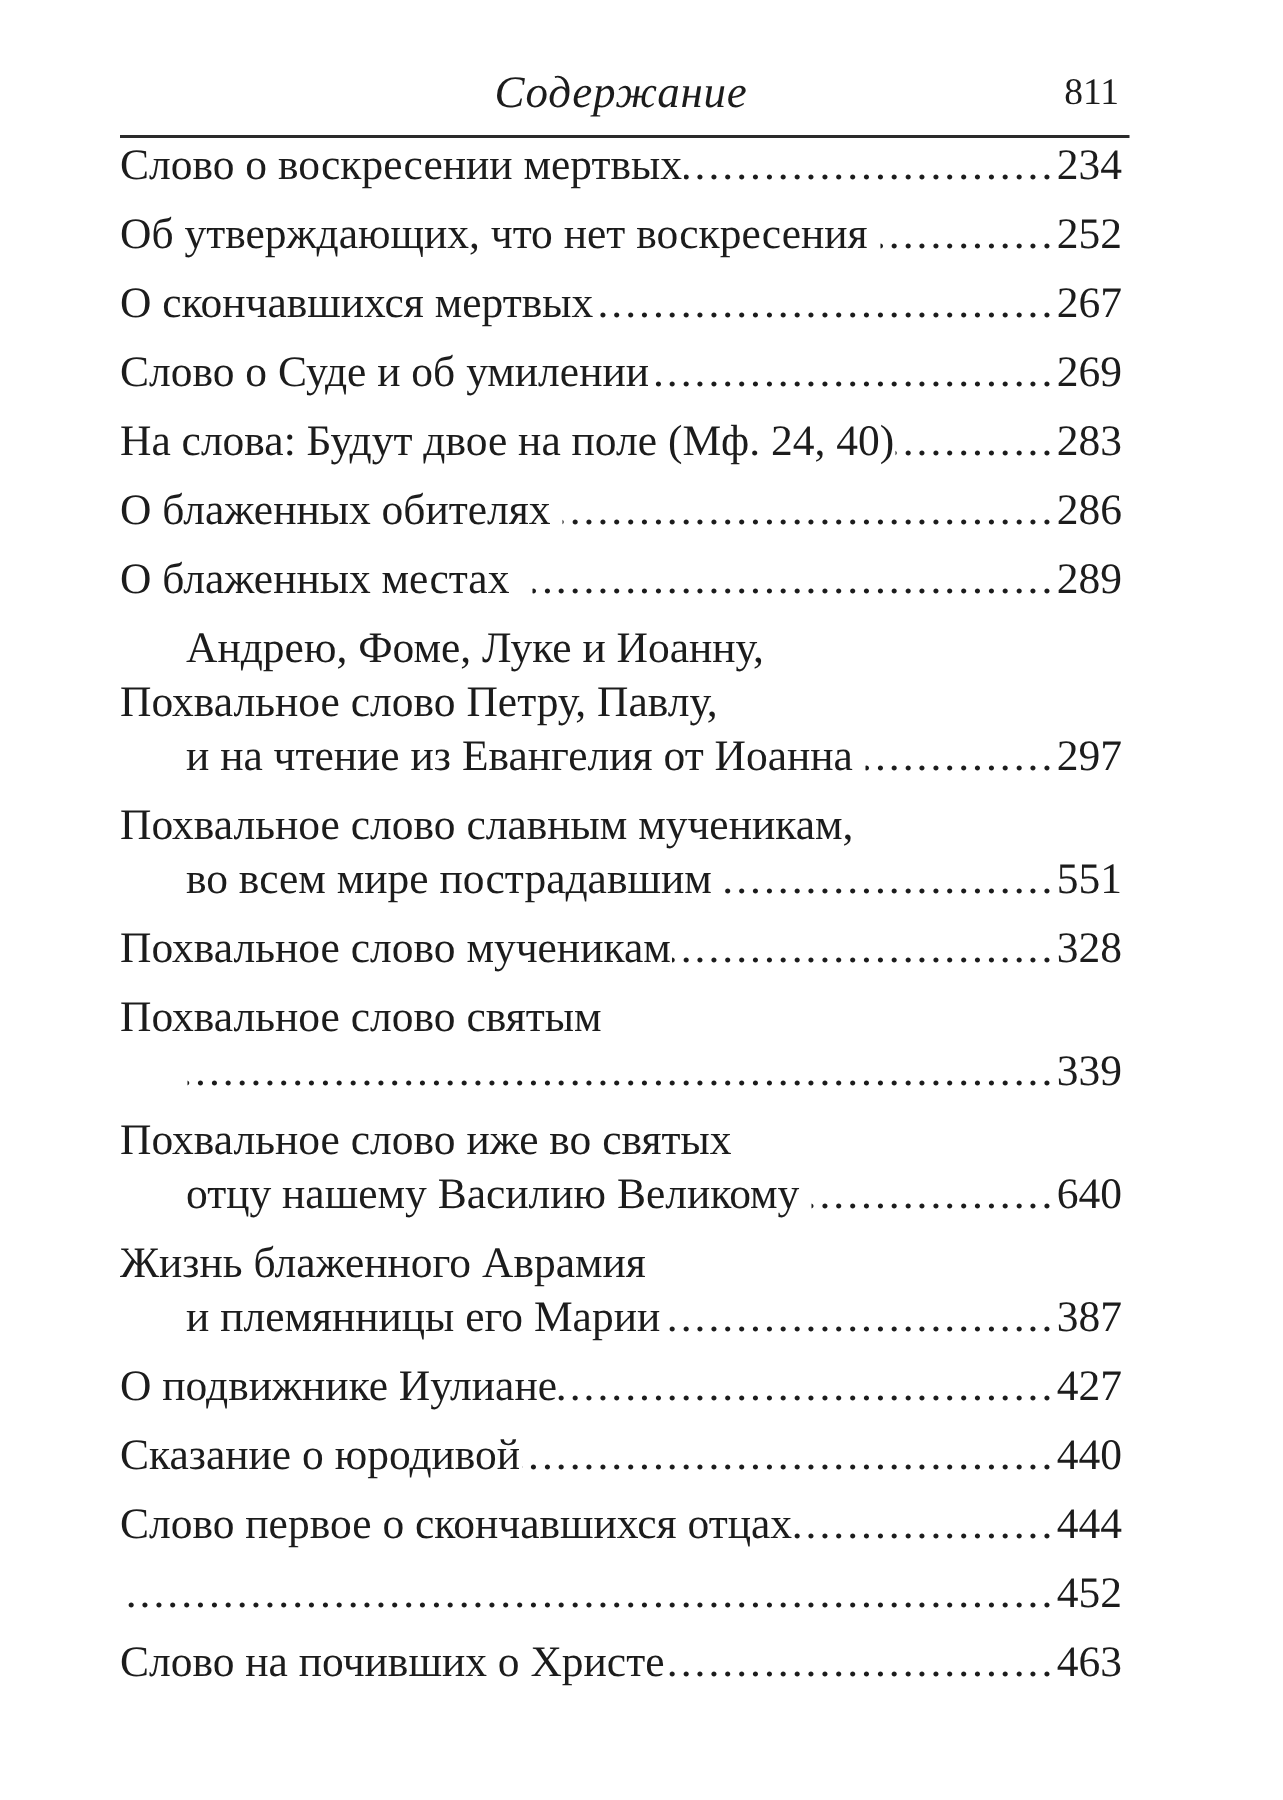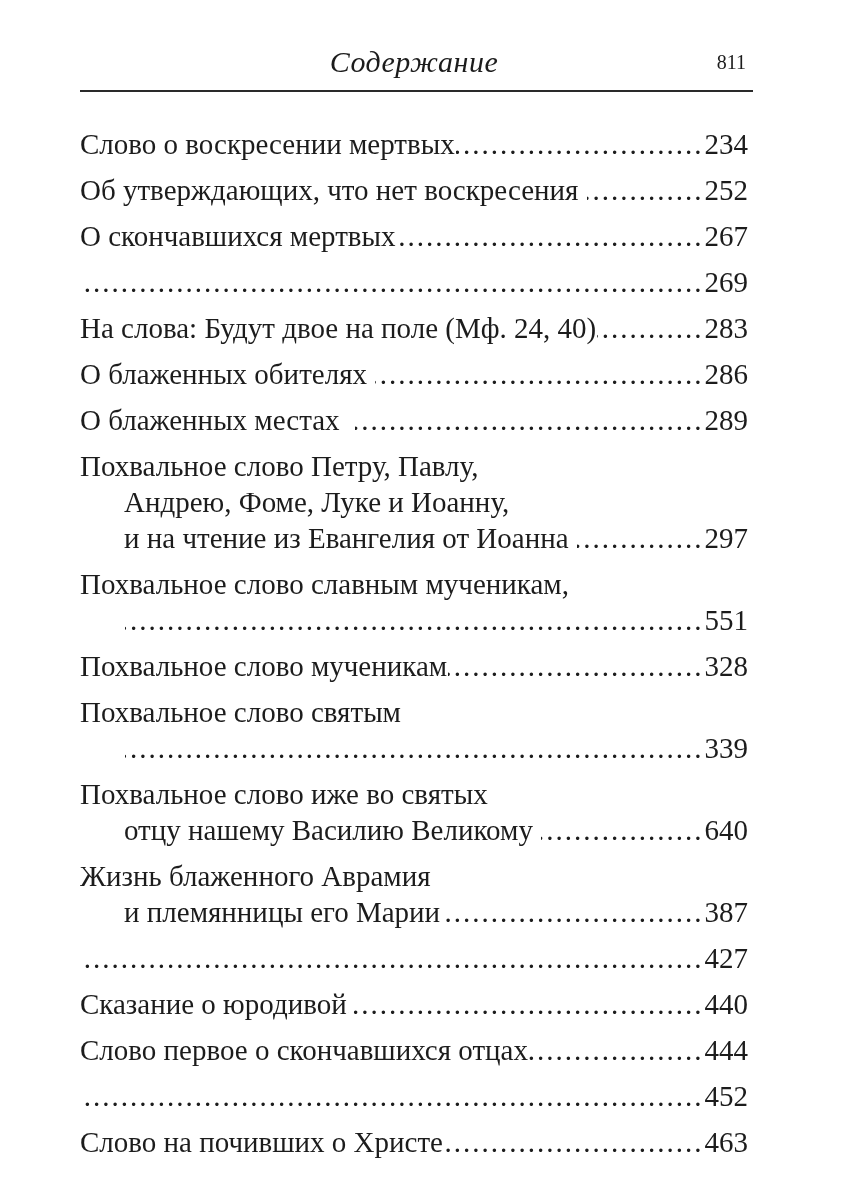--- a/index.html
+++ b/index.html
@@ -32,31 +32,30 @@
     text-align: center;
     font-style: italic;
     font-size: 30px;
     line-height: 36px;
     letter-spacing: 0.5px;
   }
   .folio {
     position: absolute;
     right: 2px;
     top: 0;
-    font-size: 20px;
+    font-size: 25px;
     line-height: 36px;
   }
   .rule {
     height: 0;
     border-top: 2px solid #2a2a2a;
     margin-top: 8px;
     margin-right: -5px;
   }
   .toc {
-    padding-top: 34px;
   }
   .entry {
     margin-bottom: 10px;
     font-size: 29px;
     line-height: 36px;
   }
   .entry .line {
     display: block;
   }
   .entry .line.cont {
@@ -120,20 +119,21 @@
         <div class="line last">
           <span class="title-text"><span class="title-seg">О скончавшихся мертвых</span></span>
           <span class="leader">
             <span class="dots">................................................................................................................................................................</span>
           </span>
           <span class="pageno">267</span>
         </div>
       </div>
       <div class="entry">
         <div class="line last">
+          <span class="title-text"><span class="title-seg">Слово о Суде и об умилении</span></span>
           <span class="leader">
             <span class="dots">................................................................................................................................................................</span>
           </span>
           <span class="pageno">269</span>
         </div>
       </div>
       <div class="entry">
         <div class="line last">
           <span class="title-text"><span class="title-seg">На слова: </span><span class="title-seg italic">Будут двое на поле</span><span class="title-seg"> (Мф. 24, 40)</span></span>
           <span class="leader">
@@ -154,33 +154,34 @@
       <div class="entry">
         <div class="line last">
           <span class="title-text"><span class="title-seg">О блаженных местах  </span></span>
           <span class="leader">
             <span class="dots">................................................................................................................................................................</span>
           </span>
           <span class="pageno">289</span>
         </div>
       </div>
       <div class="entry">
+        <div class="line cont"><span class="title-seg">Андрею, Фоме, Луке и Иоанну,</span></div>
         <div class="line"><span class="title-seg">Похвальное слово Петру, Павлу,</span></div>
-        <div class="line cont"><span class="title-seg">Андрею, Фоме, Луке и Иоанну,</span></div>
         <div class="line cont last">
           <span class="title-text"><span class="title-seg">и на чтение из Евангелия от Иоанна </span></span>
           <span class="leader">
             <span class="dots">................................................................................................................................................................</span>
           </span>
           <span class="pageno">297</span>
         </div>
       </div>
       <div class="entry">
         <div class="line"><span class="title-seg">Похвальное слово славным мученикам,</span></div>
         <div class="line cont last">
+          <span class="title-text"><span class="title-seg">во всем мире пострадавшим </span></span>
           <span class="leader">
             <span class="dots">................................................................................................................................................................</span>
           </span>
           <span class="pageno">551</span>
         </div>
       </div>
       <div class="entry">
         <div class="line last">
           <span class="title-text"><span class="title-seg">Похвальное слово мученикам</span></span>
           <span class="leader">
@@ -213,20 +214,21 @@
         <div class="line cont last">
           <span class="title-text"><span class="title-seg">и племянницы его Марии</span></span>
           <span class="leader">
             <span class="dots">................................................................................................................................................................</span>
           </span>
           <span class="pageno">387</span>
         </div>
       </div>
       <div class="entry">
         <div class="line last">
+          <span class="title-text"><span class="title-seg">О подвижнике Иулиане</span></span>
           <span class="leader">
             <span class="dots">................................................................................................................................................................</span>
           </span>
           <span class="pageno">427</span>
         </div>
       </div>
       <div class="entry">
         <div class="line last">
           <span class="title-text"><span class="title-seg">Сказание о юродивой</span></span>
           <span class="leader">

